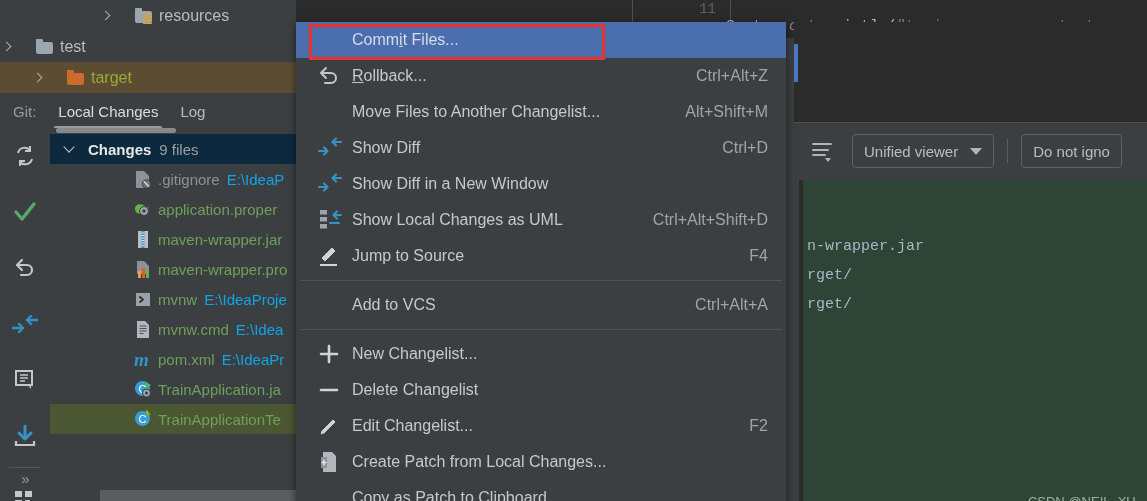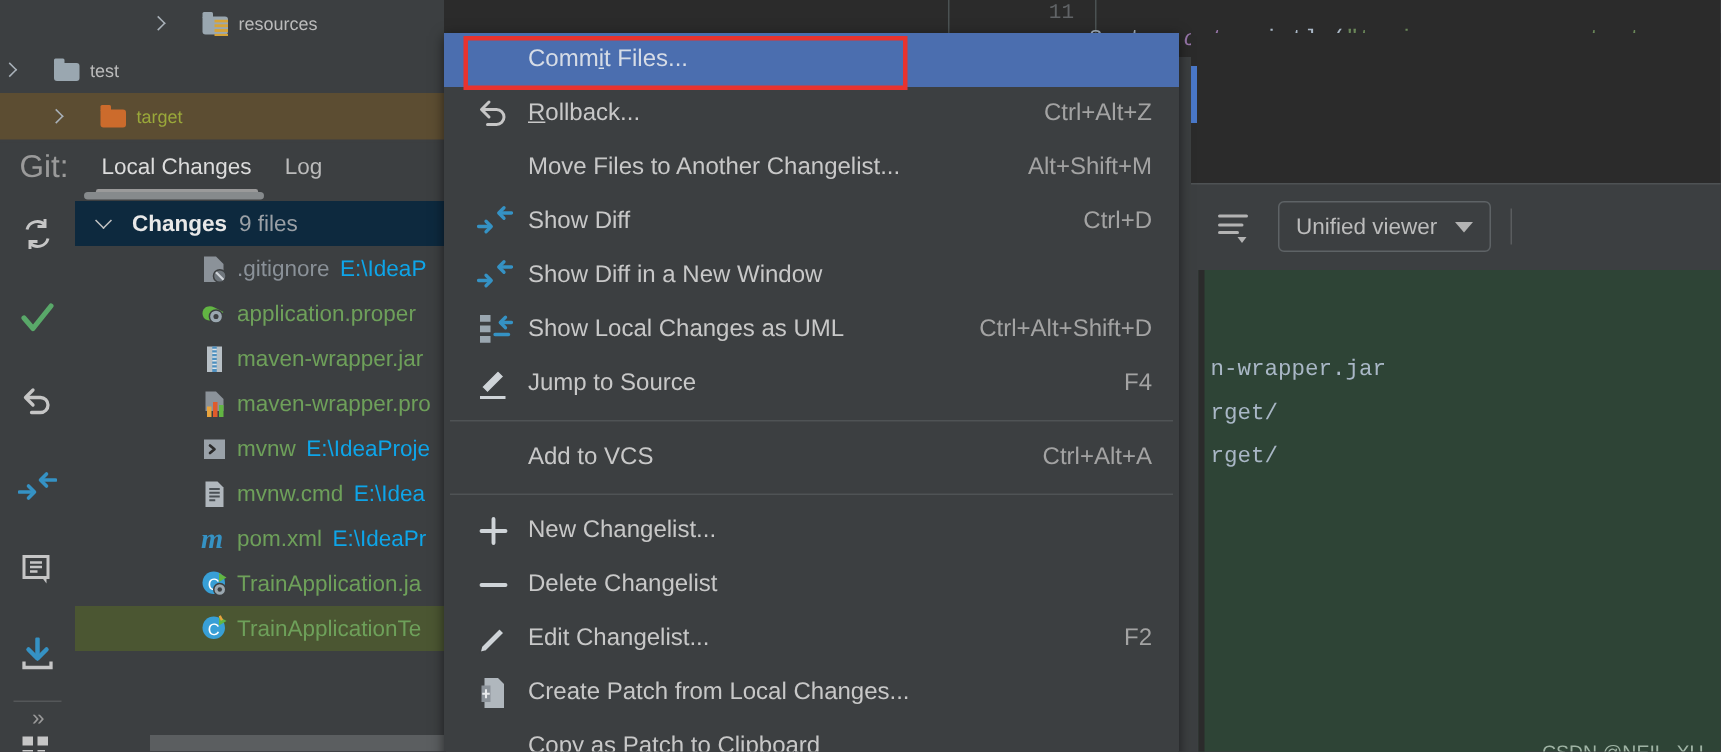--- a/index.html
+++ b/index.html
@@ -21,32 +21,32 @@
   .code-top .kw{color:#a9b7c6;}
   .code-top .fld{color:#9876aa;font-style:italic;}
   .code-top .str{color:#6a8759;}
 
   
   .tree{position:absolute;left:0;top:0;width:296px;height:95px;background:#3c3f41;}
   .tree-row{position:relative;height:31px;display:flex;align-items:center;}
   .tree-row.sel{background:#5c4d32;}
   .arrow{width:14px;height:14px;display:inline-block;position:relative;flex:none;}
   .arrow:after{content:"";position:absolute;left:3px;top:3px;width:6px;height:6px;border-right:1.6px solid #a9b1b9;border-top:1.6px solid #a9b1b9;transform:rotate(45deg);}
-  .tree-label{margin-left:7px;font-size:12px;}
+  .tree-label{margin-left:7px;font-size:16px;}
   .folder{width:17px;height:14px;flex:none;position:relative;}
   .folder i{position:absolute;left:0;top:2px;width:17px;height:12px;border-radius:1px 2px 2px 2px;display:block;}
   .folder i:before{content:"";position:absolute;left:0;top:-3px;width:7px;height:4px;border-radius:1px 1px 0 0;background:inherit;}
   .f-gray i{background:#9aa7b0;}
   .f-orange i{background:#cc6b2c;}
   .res-lines{position:absolute;left:8px;top:4px;width:9px;height:11px;background:
      linear-gradient(#d6a338 0 1.6px,transparent 1.6px 3.2px) 0 0/100% 3.2px repeat-y;}
 
   
   .tabbar{position:absolute;left:0;top:95px;width:296px;height:33px;background:#3c3f41;display:flex;align-items:center;}
-  .tab-git-label{margin-left:13px;color:#9a9a9a;font-size:21px;}
+  .tab-git-label{margin-left:13px;color:#9a9a9a;font-size:15px;}
   .tab{margin-left:22px;font-size:15px;color:#bbbbbb;position:relative;}
   .tab.active{color:#dcdcdc;}
   .tab.active:after{content:"";position:absolute;left:-4px;right:-4px;bottom:-9px;height:3px;background:#9a9a9a;border-radius:2px;}
 
   
   .vtool{position:absolute;left:0;top:128px;width:50px;height:373px;background:#3c3f41;}
   .vbtn{width:50px;height:56px;display:flex;align-items:center;justify-content:center;}
   .vdiv{width:32px;height:1px;background:#545759;margin:3px auto;}
   .vexpand{position:absolute;left:0;bottom:14px;width:50px;text-align:center;color:#9a9a9a;font-size:15px;letter-spacing:-1px;}
 
@@ -328,20 +328,23 @@
       <span class="burger">
           <span></span>
           <span></span>
           <span></span>
         </span>
       <div class="combo">
         <span class="combo-label">Unified viewer</span>
         <span class="combo-caret"></span>
       </div>
       <span class="vsep"></span>
+      <div class="btn-plain">
+        <span>Do not igno</span>
+      </div>
     </div>
 
     <div class="diff-body">
       <div class="diff-gutter"></div>
       <div class="diff-line" style="left:8px;top:58px;">n-wrapper.jar</div>
       <div class="diff-line" style="left:8px;top:87px;">rget/</div>
       <div class="diff-line" style="left:8px;top:116px;">rget/</div>
       <div class="watermark">CSDN @NEIL_XU_</div>
     </div>
   </div>

